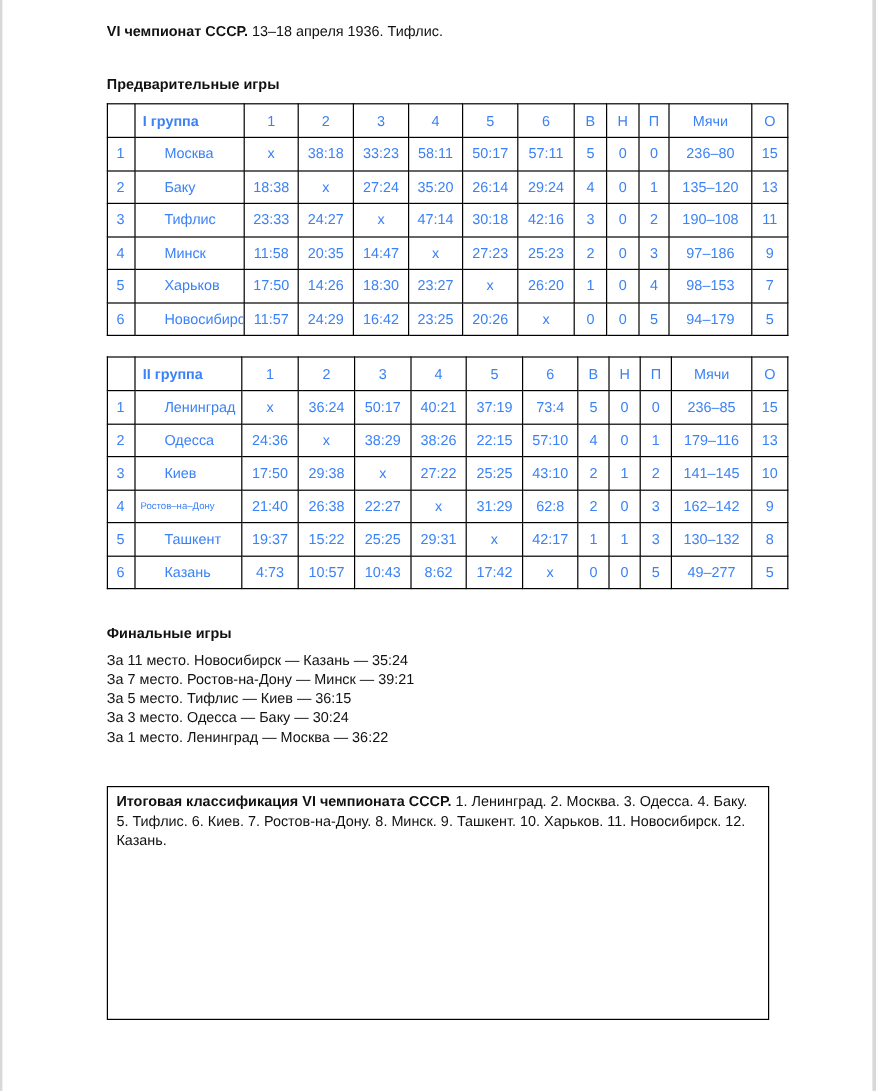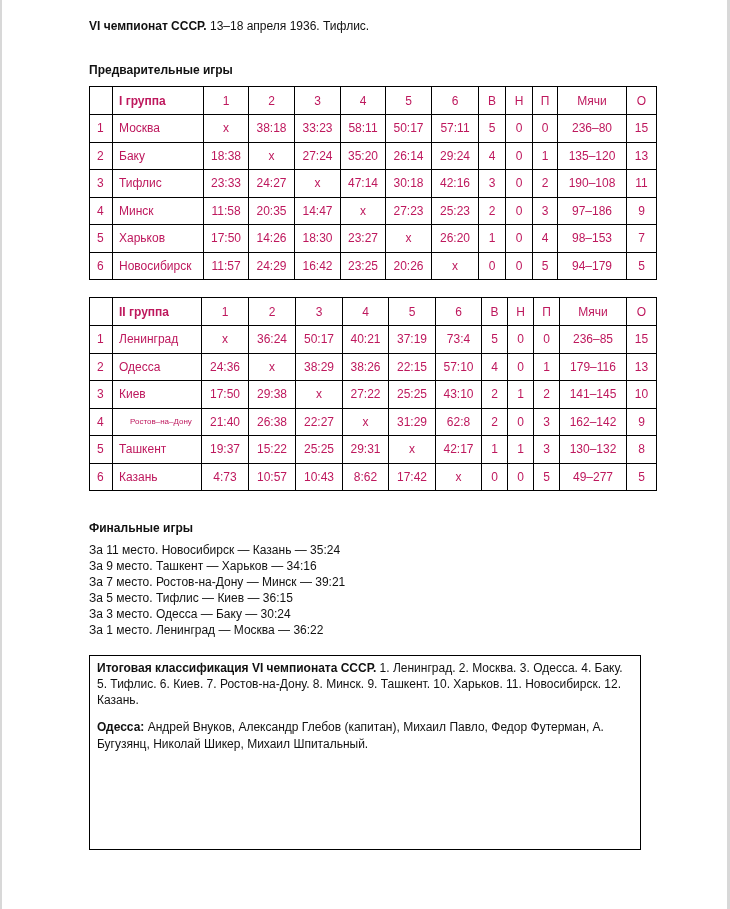--- a/index.html
+++ b/index.html
@@ -7,28 +7,28 @@
     width: 730px; height: 909px; background: #ffffff; position: relative; overflow: hidden;
     font-family: "Liberation Sans", "DejaVu Sans", sans-serif; color: #111; font-size: 12px;
   }
   .edge-left { position: absolute; left: 0; top: 0; width: 2px; height: 909px; background: #d8d8d8; }
   .edge-right { position: absolute; right: 0; top: 0; width: 3px; height: 909px; background: #d8d8d8; }
   .title { position: absolute; left: 89px; top: 18px; font-size: 12px; line-height: 16px; white-space: nowrap; text-align: center; }
   .title b { font-weight: bold; }
   .section-h { position: absolute; left: 89px; font-size: 12px; font-weight: bold; line-height: 16px; margin-top: 12px; }
   table.grp {
     position: absolute; left: 89px; border-collapse: collapse; table-layout: fixed;
-    font-size: 12px; color: #be185d;
+    font-size: 12px; color: #3b82f6;
   }
   table.grp td {
     border: 1px solid #000; padding: 0; text-align: center; vertical-align: middle; white-space: nowrap; overflow: hidden;
   }
   table.grp td.num { text-align: left; padding-left: 7px; }
-  table.grp td.name { text-align: left; padding-left: 6px; }
-  table.grp td.name.small { font-size: 8px; padding-left: 17px; }
+  table.grp td.name { text-align: left; padding-left: 24px; }
+  table.grp td.name.small { font-size: 8px; padding-left: 4px; }
   table.grp td.hdr-name { text-align: left; padding-left: 6px; font-weight: bold; }
   .finals { position: absolute; left: 89px; top: 542px; font-size: 12px; line-height: 16px; }
   .finals div { white-space: nowrap; }
   .summary {
     position: absolute; left: 89px; top: 655px; width: 537px; height: 183px;
     border: 1px solid #000; padding: 4px 6px 6px 7px; font-size: 12px; line-height: 17px;
   }
   .summary p { margin: 0 0 12px 0; }
   .summary p.first { line-height: 16px; margin-bottom: 11px; }
   .summary b { font-weight: bold; }
@@ -290,23 +290,21 @@
         <td>49–277</td>
         <td>5</td>
       </tr>
     </tbody>
 </table>
 
 <div class="section-h" style="top:508px;">Финальные игры</div>
 
 <div class="finals">
   <div>За 11 место. Новосибирск — Казань — 35:24</div>
-  <div>За 9 место. Ташкент — Харьков — 34:16</div>
   <div>За 7 место. Ростов-на-Дону — Минск — 39:21</div>
   <div>За 5 место. Тифлис — Киев — 36:15</div>
   <div>За 3 место. Одесса — Баку — 30:24</div>
   <div>За 1 место. Ленинград — Москва — 36:22</div>
 </div>
 
 <div class="summary">
   <p class="first"><b>Итоговая классификация VI чемпионата СССР.</b><span> 1. Ленинград. 2. Москва. 3. Одесса. 4. Баку. 5. Тифлис. 6. Киев. 7. Ростов-на-Дону. 8. Минск. 9. Ташкент. 10. Харьков. 11. Новосибирск. 12. Казань.</span></p>
-  <p><b>Одесса:</b><span> Андрей Внуков, Александр Глебов (капитан), Михаил Павло, Федор Футерман, А. Бугузянц, Николай Шикер, Михаил Шпитальный.</span></p>
 </div>
 
 </body></html>

